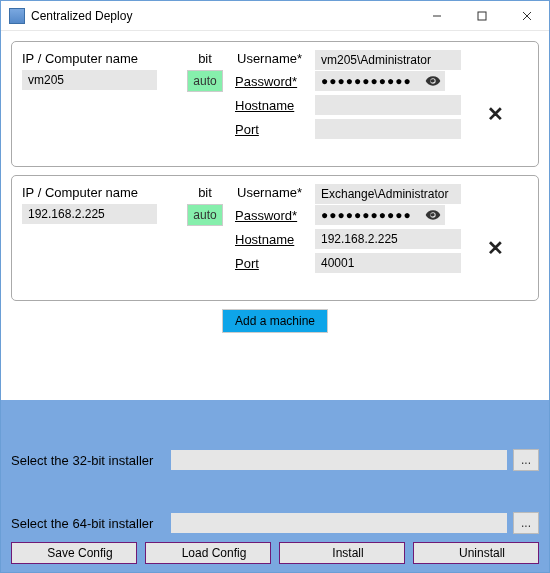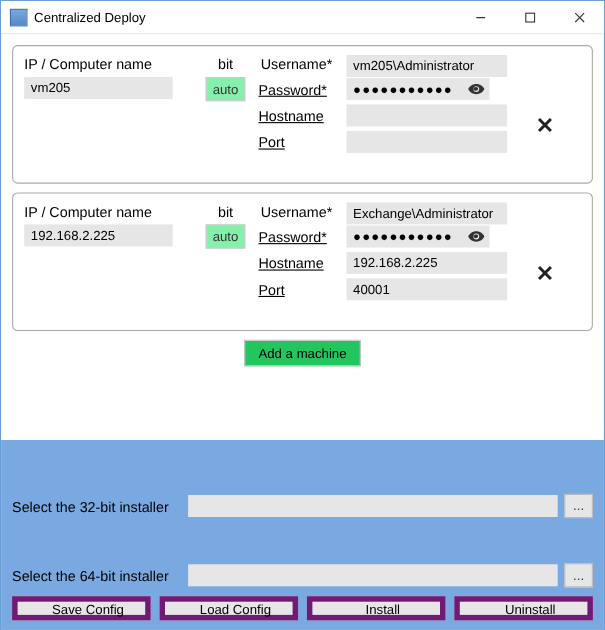--- a/index.html
+++ b/index.html
@@ -98,42 +98,42 @@
   }
   .credrow { display:flex; align-items:center; height:22px; }
   .credrow .flabel { width: 80px; }
   .leftcol { width:155px; }
   .bitcol { width:60px; text-align:center; }
   .rightgrid { display:flex; flex-direction:column; gap:2px; }
   .mbody { display:flex; align-items:flex-start; }
   .mbody .delwrap { flex:1; display:flex; justify-content:center; align-items:center; height:88px;}
   .add-wrap { text-align:center; margin-top:8px; }
   .add-btn {
-    background:#22c55e; border:1px solid #ccc;
+    background:#0ea5e9; border:1px solid #ccc;
     padding:4px 12px; font-size:12px; cursor:pointer;
   }
   .bottom {
     background:#7aa8e0;
     padding: 10px 10px 8px 10px;
   }
   .brow { display:flex; align-items:center; height:26px; margin-bottom:4px;margin-top:37px; }
   .blabel { width:160px; font-size:13px; color:#000; }
   .binput {
     flex:1; height:20px; background:#e6e6e6; border:none;
     margin-right:6px; padding:0 6px;
   }
   .browse {
     width:26px; height:22px; background:#e6e6e6;
     border:1px solid #bbb; font-size:12px; cursor:pointer;
     color:#333;
   }
   .btnrow { display:flex; gap:8px; margin-top:6px; }
   .mainbtn {
     flex:1; height:22px; background:#e6e6e6;
-    border:5px solid #701a75; font-size:12px; cursor:pointer;
+    border:1px solid #701a75; font-size:12px; cursor:pointer;
     color:#000;
     padding-left:12px;
   }
 </style>
 </head>
 <body>
 
 <div class="window">
 
   <div class="titlebar">

